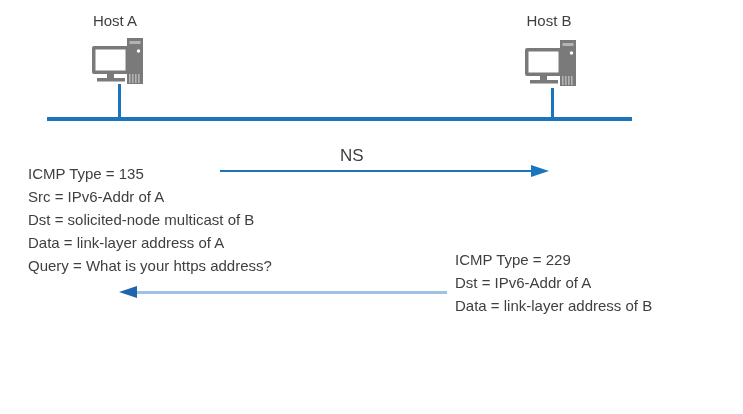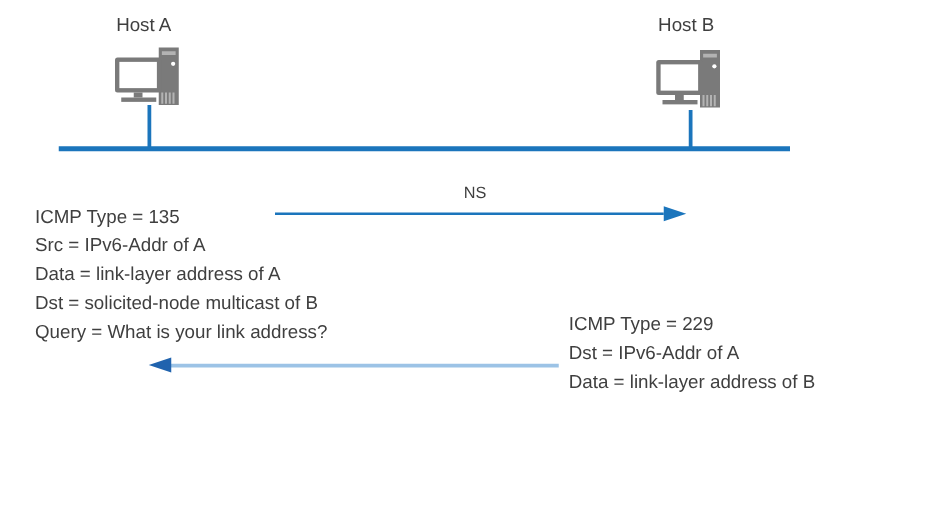--- a/index.html
+++ b/index.html
@@ -21,24 +21,24 @@
     width: 80px;
   }
 
   .drop-line { width: 3px; background: #1b75bc; }
   .link-line { height: 4px; background: #1b75bc; }
 
   .detail-block { font-size: 15px; color: #3f3f3f; }
   .detail-block .tline { height: 23px; line-height: 23px; white-space: nowrap; }
 
   .arrow-label {
-    font-size: 13px;
+    font-size: 17px;
     color: #3f3f3f;
     width: 80px;
-    text-align: center;
+    text-align: left;
   }
 
   .hline { height: 2px; background: #1b75bc; }
   .hline-light { height: 3px; background: #9cc3e6; }
   .hline-dark { height: 3px; background: #2063ae; }
 
   .tri-right {
     width: 0; height: 0;
     border-top: 6px solid transparent;
     border-bottom: 6px solid transparent;
@@ -103,23 +103,23 @@
     <rect x="17" y="38" width="7" height="4" fill="#7a7a7a"></rect>
     <rect x="7" y="42" width="28" height="3.5" fill="#7a7a7a"></rect>
   </svg>
   <div class="abs drop-line" style="left:551px; top:88px; height:31px;"></div>
 
   <div class="abs link-line" style="left:47px; top:117px; width:585px;"></div>
 
   <div class="abs detail-block" style="left:28px; top:134px;margin-top:28px;">
     <div class="tline">ICMP Type = 135</div>
     <div class="tline">Src = IPv6-Addr of A</div>
+    <div class="tline">Dst = solicited-node multicast of B</div>
     <div class="tline">Data = link-layer address of A</div>
-    <div class="tline">Dst = solicited-node multicast of B</div>
-    <div class="tline">Query = What is your link address?</div>
+    <div class="tline">Query = What is your https address?</div>
   </div>
 
   <div class="abs arrow-label" style="left:340px; top:146px;">NS</div>
   <div class="abs hline" style="left:220px; top:170px; width:311px;"></div>
   <div class="abs tri-right" style="left:531px; top:165px;"></div>
 
   <div class="abs detail-block" style="left:455px; top:248px;">
     <div class="tline">ICMP Type = 229</div>
     <div class="tline">Dst = IPv6-Addr of A</div>
     <div class="tline">Data = link-layer address of B</div>

